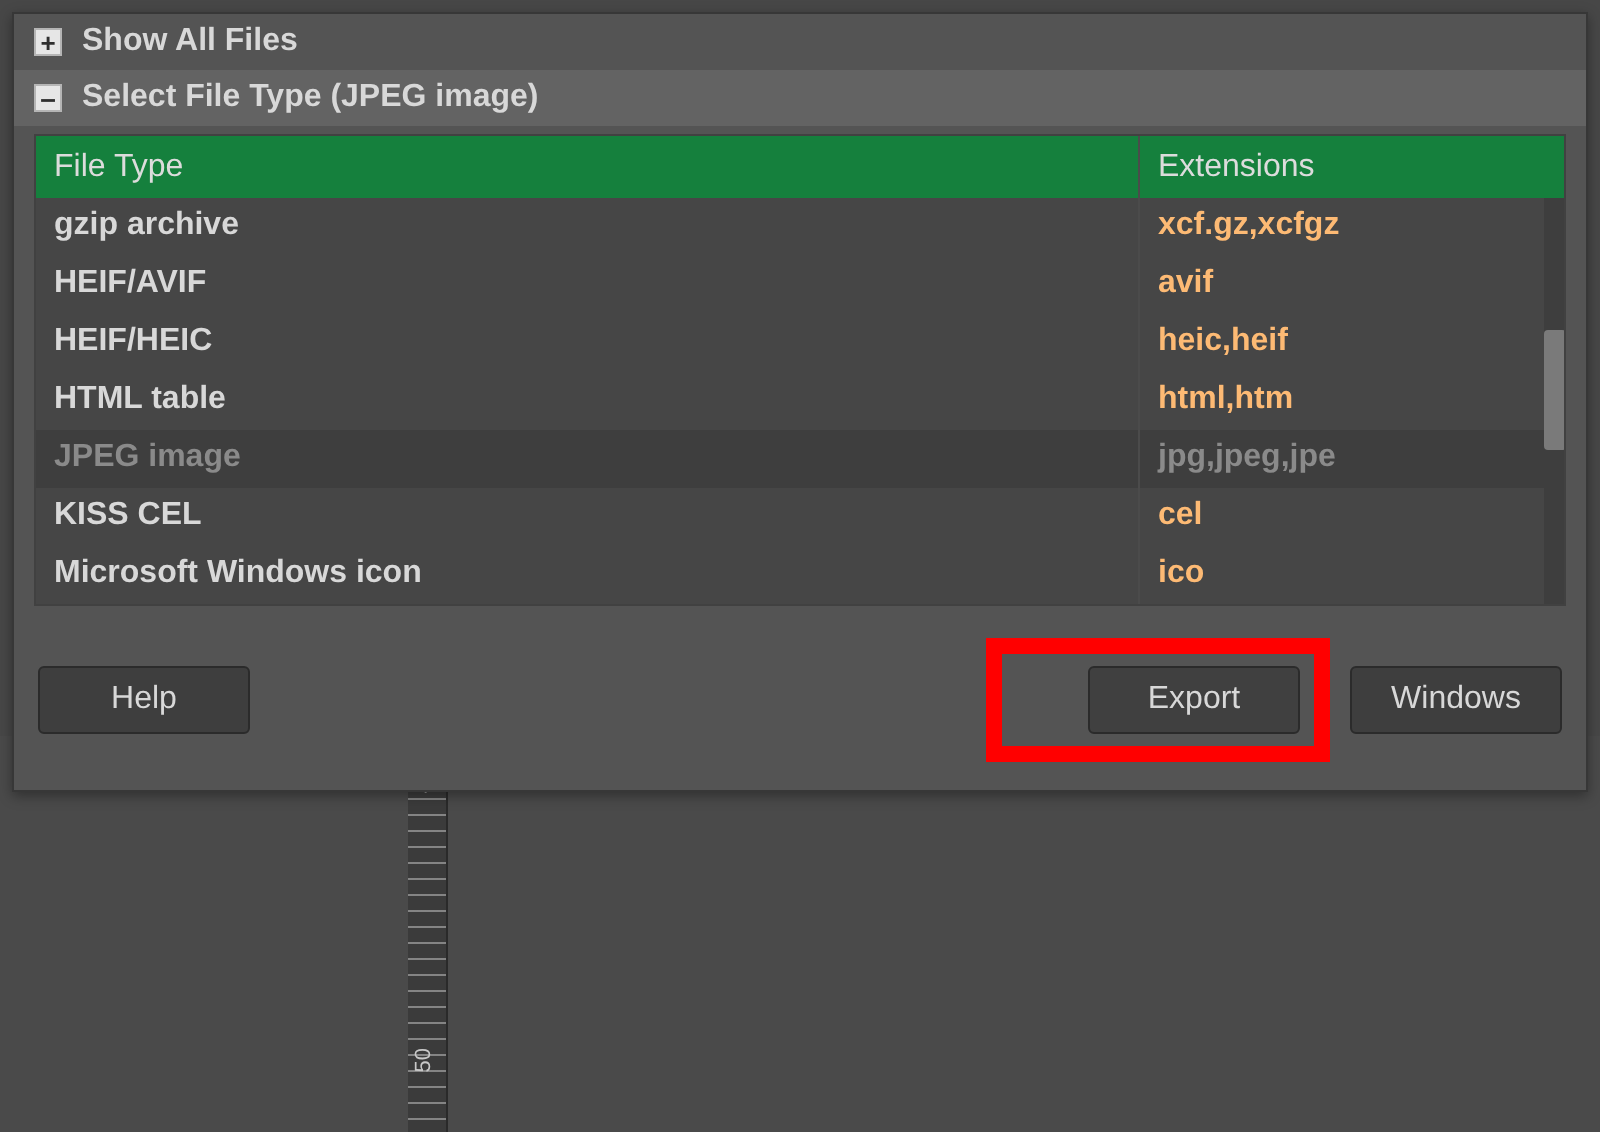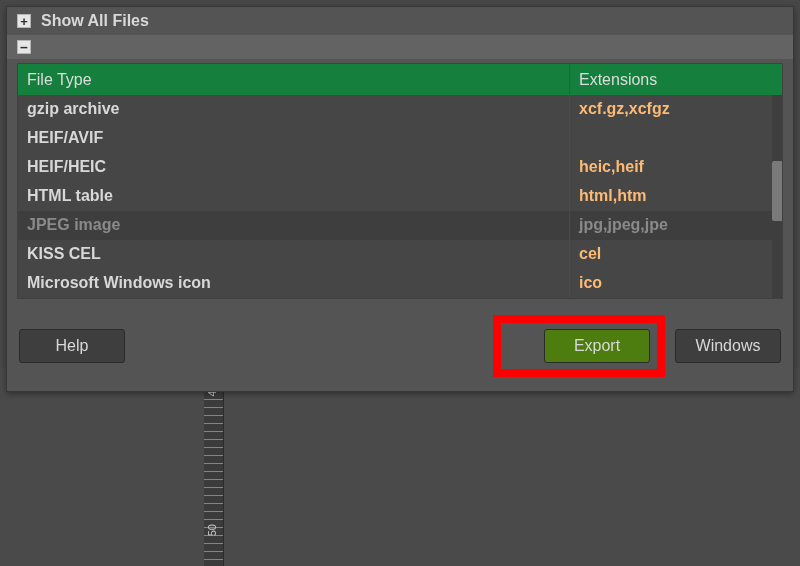--- a/index.html
+++ b/index.html
@@ -123,21 +123,21 @@
     border-radius: 3px;
     cursor: pointer;
   }
 
   .highlight-box {
     border: 8px solid #ff0000;
     padding: 6px 7px;
     display: inline-flex;
   }
   .highlight-box button.dlg-btn {
-    background: #4d7c0f;
+    background: #404040;
     margin-left: 36px;
   }
 
   
   .canvas-bg {
     position: absolute;
     left: 0; right: 0; top: 368px; bottom: 0;
     background: #4a4a4a;
   }
   .vruler {
@@ -182,34 +182,36 @@
 
 <div class="dialog">
 
   <div class="toggle-row">
     <span class="tog-icon plus"></span>
     <span>Show All Files</span>
   </div>
 
   <div class="toggle-row filetype">
     <span class="tog-icon minus"></span>
+    <span id="sft-label">Select File Type (JPEG image)</span>
   </div>
 
   <div class="table-wrap">
     <div class="thead">
       <div class="th col-filetype">File Type</div>
       <div class="th col-ext">Extensions</div>
     </div>
     <div class="tbody" id="tbody">
         <div class="trow">
           <div class="td col-filetype">gzip archive</div>
           <div class="td col-ext">xcf.gz,xcfgz</div>
         </div>
         <div class="trow">
           <div class="td col-filetype">HEIF/AVIF</div>
+          <div class="td col-ext">avif</div>
         </div>
         <div class="trow">
           <div class="td col-filetype">HEIF/HEIC</div>
           <div class="td col-ext">heic,heif</div>
         </div>
         <div class="trow">
           <div class="td col-filetype">HTML table</div>
           <div class="td col-ext">html,htm</div>
         </div>
         <div class="trow selected">

